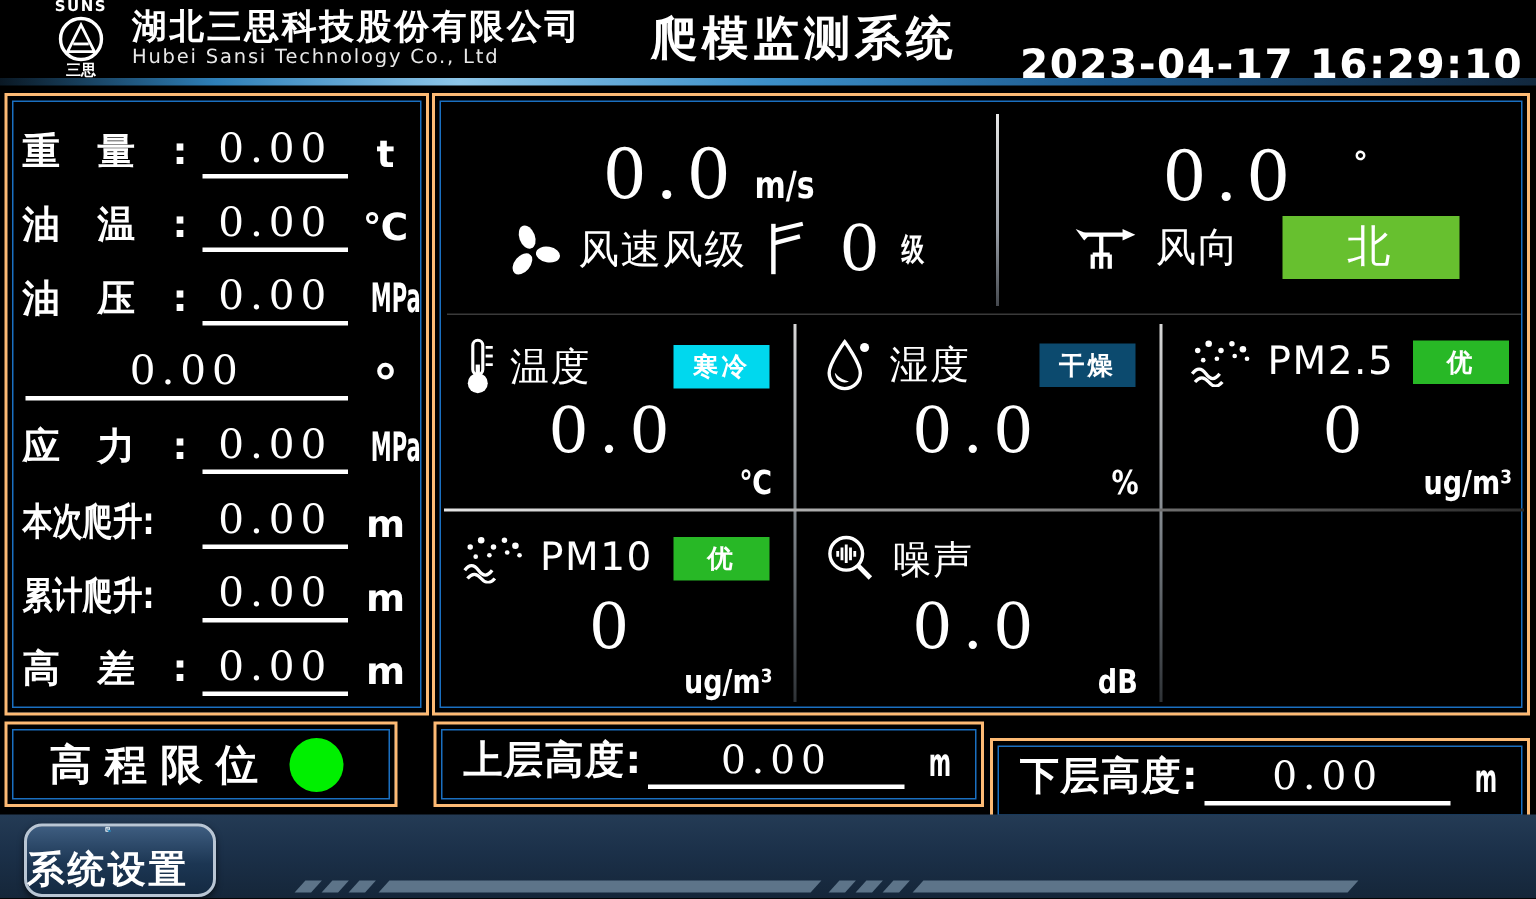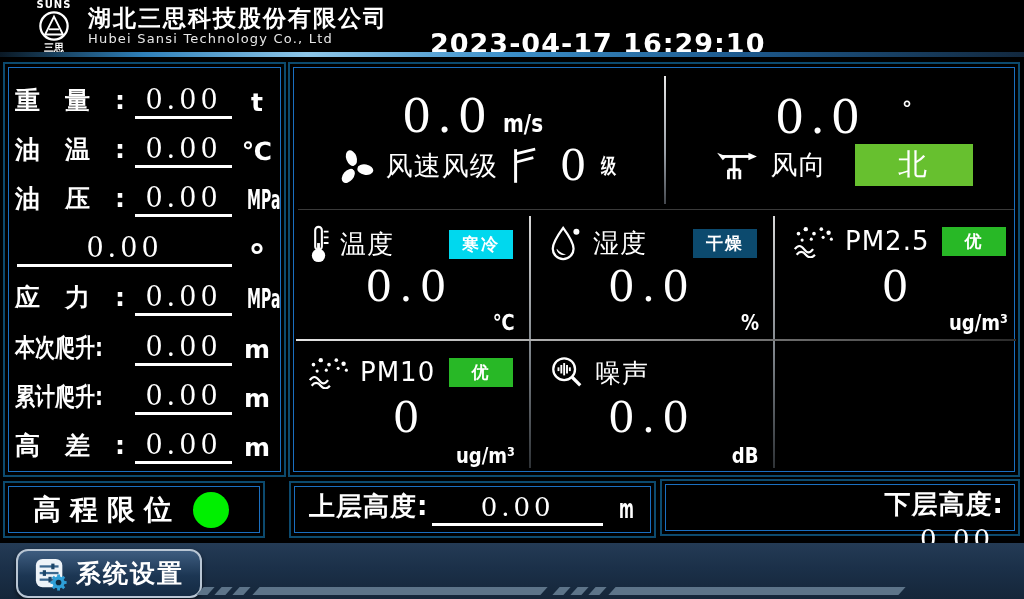--- a/index.html
+++ b/index.html
@@ -13,21 +13,21 @@
   .logo-bottom{font-size:10px;font-weight:bold;margin-top:1px;}
   .company{margin-left:6px;line-height:1.05;}
   .company-cn{font-size:23px;font-weight:bold;letter-spacing:2px;}
   .company-en{font-size:13px;letter-spacing:1.2px;margin-top:2px;color:#e8e8e8;}
   .app-title{font-size:31px;font-weight:bold;letter-spacing:3px;margin-left:46px;}
   .datetime{font-size:27px;font-weight:bold;letter-spacing:1px;margin-left:42px;margin-top:35px;}
   .header-line{position:absolute;left:0;top:52px;width:1024px;height:5px;
     background:linear-gradient(90deg,#0a1824 0%,#2e7fb8 14%,#8ec6e8 30%,#3c8fc8 50%,#1d5a8e 72%,#12283e 100%);}
 
   
-  .panel{position:absolute;background:#000;border:2px solid #0c4a6e;
+  .panel{position:absolute;background:#000;border:2px solid #fdba74;
          box-shadow:inset 0 0 0 3px #000, inset 0 0 0 4px #1a6fc0;}
 
   
   .sidebar{left:3px;top:62px;width:283px;height:415px;display:flex;flex-direction:column;
            justify-content:space-around;padding:8px 8px 8px 10px;box-sizing:border-box;}
   .srow{display:flex;align-items:flex-end;height:44px;}
   .slabel{flex:none;width:118px;font-size:25px;font-weight:bold;white-space:nowrap;padding-bottom:2px;}
   .srow:nth-child(6) .slabel,.srow:nth-child(7) .slabel{transform:scaleX(0.8);transform-origin:left bottom;}
   .svalue{flex:1;margin:0 6px 0 2px;text-align:center;font-family:"DejaVu Serif","Liberation Serif",serif;
           font-size:27px;letter-spacing:4px;border-bottom:3px solid #fff;padding-bottom:1px;}
@@ -77,34 +77,34 @@
   .cell-value{position:absolute;left:0;right:0;top:52px;text-align:center;
               font-family:"DejaVu Serif","Liberation Serif",serif;font-size:42px;letter-spacing:7px;}
   .cell-unit{position:absolute;right:14px;bottom:4px;font-size:22px;font-weight:bold;
              transform:scaleX(0.82);transform-origin:right bottom;white-space:nowrap;}
 
   
   .b-left{left:3px;top:481px;width:262px;height:57px;display:flex;align-items:center;padding:0 0 0 28px;box-sizing:border-box;}
   .b-left-label{font-size:28px;font-weight:bold;letter-spacing:9px;}
   .limit-dot{width:36px;height:36px;border-radius:50%;margin-left:12px;}
   .b-mid{left:289px;top:481px;width:367px;height:57px;}
-  .b-right{left:660px;top:479px;width:360px;height:57px;flex-direction:column;}
+  .b-right{left:660px;top:492px;width:360px;height:57px;}
   .hbox{display:flex;align-items:flex-end;padding:6px 14px 10px 18px;box-sizing:border-box;}
   .hlabel{flex:none;font-size:26px;font-weight:bold;letter-spacing:1px;padding-bottom:2px;}
   .hvalue{flex:1;margin:0 10px 0 4px;text-align:center;font-family:"DejaVu Serif","Liberation Serif",serif;
           font-size:26px;letter-spacing:4px;border-bottom:3px solid #fff;padding-bottom:1px;}
   .hunit{flex:none;font-size:26px;font-weight:bold;transform:scaleX(0.55);transform-origin:center bottom;padding-bottom:2px;}
 
   
   .taskbar{position:absolute;left:0;top:543px;width:1024px;height:56px;
            background:linear-gradient(180deg,#243b55 0%,#1b3049 45%,#152639 100%);}
   .settings-btn{position:absolute;left:16px;top:6px;height:45px;display:flex;align-items:center;gap:8px;
-                padding:0 16px 0 16px;border:2px solid #b9c6d4;border-radius:12px;cursor:pointer;
+                padding:0 16px 0 0;border:2px solid #b9c6d4;border-radius:12px;cursor:pointer;
                 background:linear-gradient(180deg,#3e5d80 0%,#1c3653 55%,#142a42 100%);
-                box-shadow:0 2px 4px rgba(0,0,0,.6);}
+                box-shadow:0 2px 4px rgba(0,0,0,.6);flex-direction:column;}
   .settings-label{font-size:25px;font-weight:bold;letter-spacing:2px;color:#fff;}
   .stripe{position:absolute;top:44px;height:8px;background:#5d7489;transform:skewX(-42deg);}
   .s1{left:200px;width:11px;} .s2{left:218px;width:11px;} .s3{left:236px;width:11px;}
   .s4{left:256px;width:288px;}
   .s5{left:556px;width:11px;} .s6{left:574px;width:11px;} .s7{left:592px;width:11px;}
   .s8{left:612px;width:290px;}
 
   svg{display:block;}
 </style>
 </head>
@@ -119,20 +119,21 @@
         <circle cx="17" cy="17" r="14.5" fill="none" stroke="#fff" stroke-width="2.4"></circle>
         <path d="M17 7 L26.5 26 H7.5 Z" fill="none" stroke="#fff" stroke-width="2"></path>
         <path d="M11.5 20.5 H22.5" stroke="#fff" stroke-width="2"></path>
       </svg>
       <div class="logo-bottom">三思</div>
     </div>
     <div class="company">
       <div class="company-cn">湖北三思科技股份有限公司</div>
       <div class="company-en">Hubei Sansi Technology Co., Ltd</div>
     </div>
+    <div class="app-title">爬模监测系统</div>
     <div class="datetime">2023-04-17 16:29:10</div>
   </div>
   <div class="header-line"></div>
 
   <div class="panel sidebar">
     <div class="srow">
       <span class="slabel">重　量　:</span>
       <span class="svalue">0.00</span>
       <span class="sunit">t</span>
     </div>

